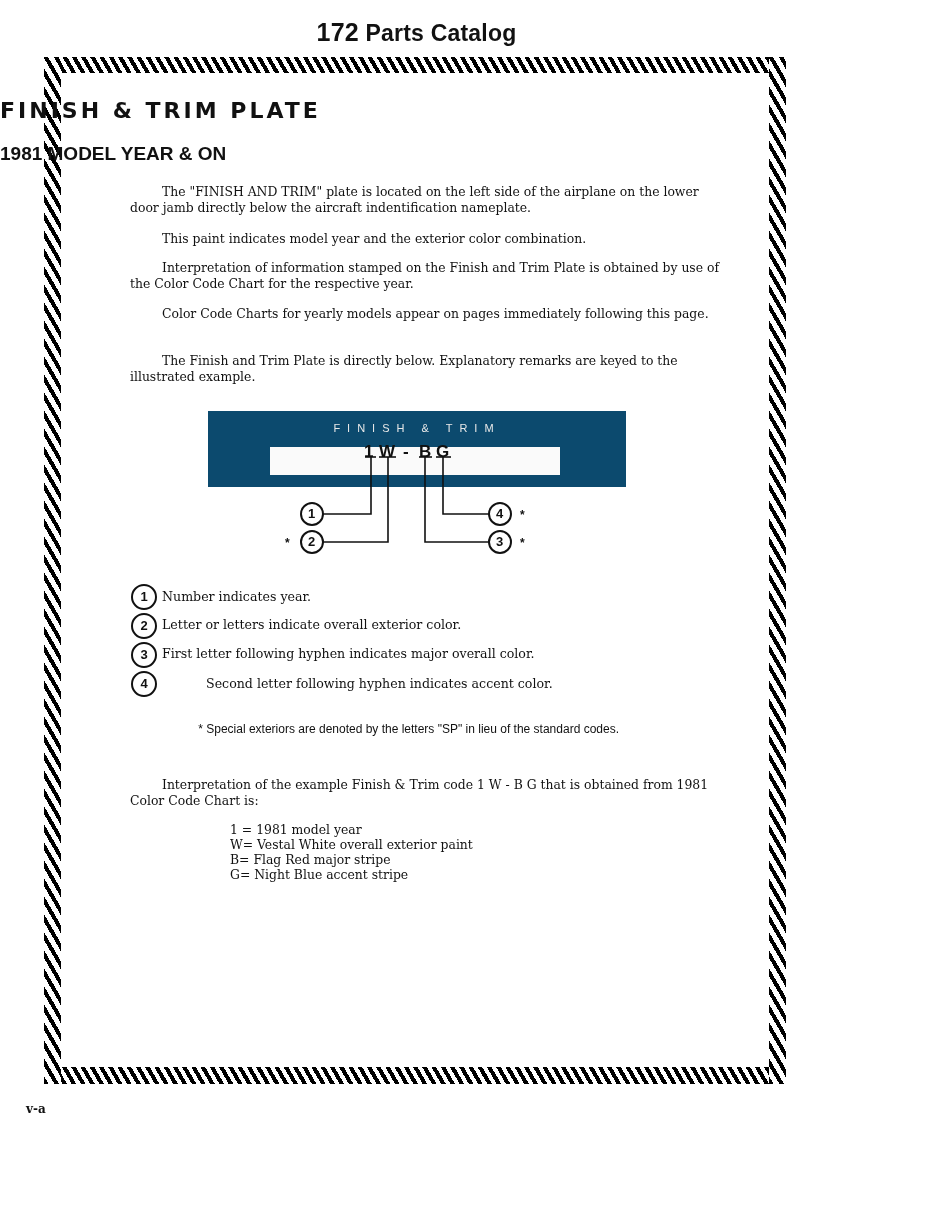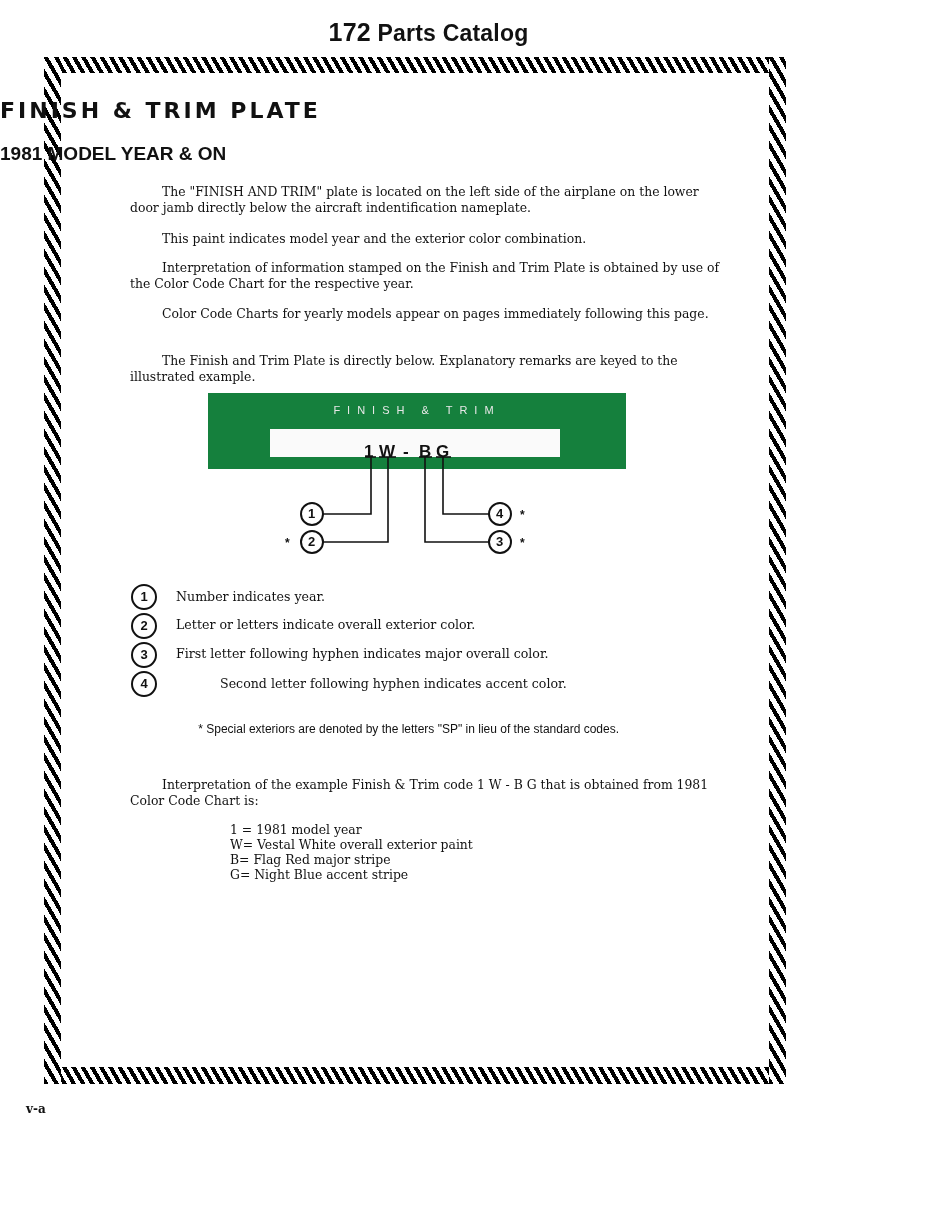--- a/index.html
+++ b/index.html
@@ -1,19 +1,19 @@
 <!DOCTYPE html>
 <html><head>
 <meta charset="utf-8">
 <style>
   html, body { margin:0; padding:0; background:#ffffff; }
   body { width:935px; height:1211px; position:relative; overflow:hidden; color:#111; }
 
   .catalog-title { position:absolute; left:0; width:833px; top:18px; text-align:center;
-    font-family:"Liberation Sans", sans-serif; font-weight:bold; font-size:23px; letter-spacing:0.2px;padding-left:12px; }
+    font-family:"Liberation Sans", sans-serif; font-weight:bold; font-size:23px; letter-spacing:0.2px; }
   .catalog-title .big { font-size:25px; }
 
   
   .frame { position:absolute; left:44px; top:57px; width:742px; height:1027px; }
   .hatch { position:absolute;
     background: repeating-linear-gradient(60deg, #000 0px, #000 4px, #fff 4px, #fff 8px); }
   .hatch.v { background: repeating-linear-gradient(60deg, #000 0px, #000 4px, #fff 4px, #fff 9px); }
   .hatch.top { left:0; top:0; width:742px; height:16px; }
   .hatch.bottom { left:0; bottom:0; width:742px; height:17px; }
   .hatch.left { left:0; top:0; width:17px; height:1027px; }
@@ -23,29 +23,29 @@
   .heading { position:absolute; left:0; width:833px; top:98px; 
     font-family:"DejaVu Sans", sans-serif; font-weight:bold; font-size:22px; letter-spacing:3px; }
   .subheading { position:absolute; left:0; width:817px; top:143px; text-align:left;
     font-family:"Liberation Sans", sans-serif; font-weight:bold; font-size:19px; }
 
   .para { position:absolute; left:130px; width:600px; font-family:"DejaVu Serif", serif;
     font-size:12.4px; line-height:16px; }
   .para .indent { display:inline-block; width:32px; }
 
   
-  .plate { position:absolute; left:208px; top:393px; width:418px; height:76px; background:#15803d; }
+  .plate { position:absolute; left:208px; top:411px; width:418px; height:76px; background:#0c4a6e; }
   .plate-label { position:absolute; left:0; right:0; top:11px; text-align:center; color:#e8e8e8;
     font-family:"Liberation Sans", sans-serif; font-size:11px; letter-spacing:7px; }
   .plate-code-box { position:absolute; left:62px; top:36px; width:290px; height:28px; background:#fafafa; }
   .code-char { position:absolute; top:442px; font-family:"Liberation Sans", sans-serif; font-weight:bold;
     font-size:17px; color:#111; }
   .diagram-svg { position:absolute; left:0; top:0; }
 
-  .callout-text { position:absolute; left:176px; font-family:"DejaVu Serif", serif; font-size:12.6px; }
+  .callout-text { position:absolute; left:162px; font-family:"DejaVu Serif", serif; font-size:12.6px; }
   .callout-circle { position:absolute; left:131px; width:22px; height:22px; border:2px solid #111;
     border-radius:50%; text-align:center; line-height:22px; font-family:"Liberation Sans", sans-serif;
     font-weight:bold; font-size:13px; background:#fff; }
 
   .note { position:absolute; left:149px; width:470px; font-family:Liberation Sans, sans-serif; font-size:12px; line-height:16px;text-align:right; }
   .interp { position:absolute; left:230px; font-family:"DejaVu Serif", serif; font-size:12.4px; line-height:15px; }
 
   .footer { position:absolute; left:26px; top:1102px; font-family:"DejaVu Serif", serif; font-weight:bold; font-size:12px; }
 </style>
 </head>

